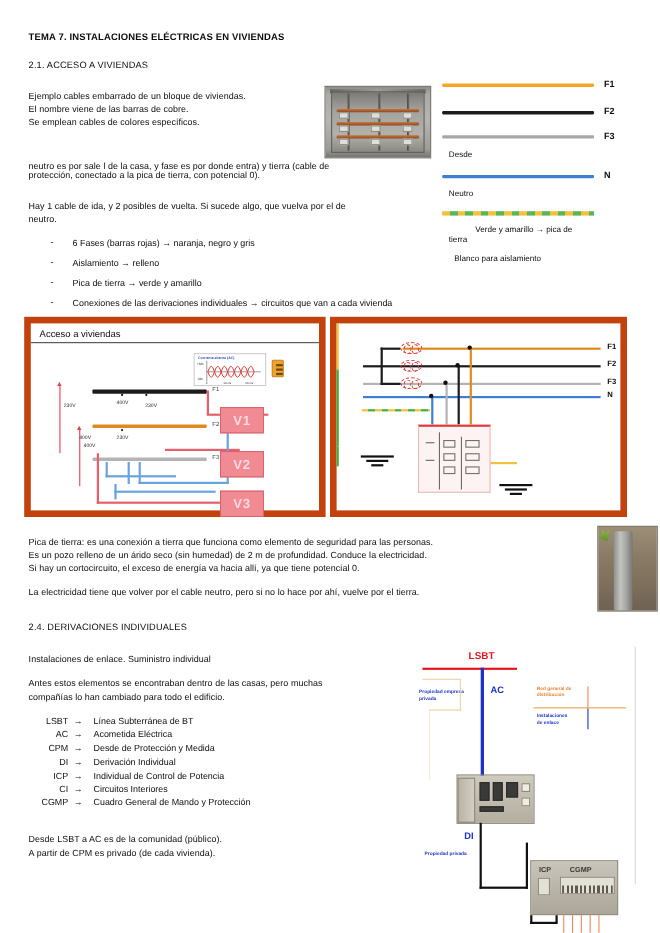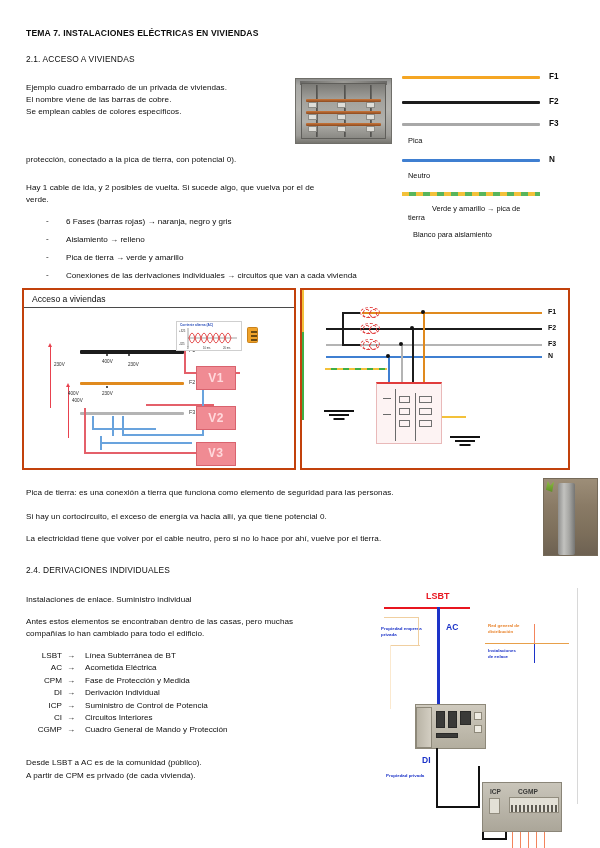--- a/index.html
+++ b/index.html
@@ -49,21 +49,21 @@
   .legend .wlabel { position:absolute; font-size:8.2px; font-weight:bold; left:150px; }
   .legend .cap { position:absolute; font-size:7.4px; left:9px; line-height:9.5px; }
   .legend .cap.indent { left:14px; }
   .legend .ground-wire {
     position:absolute; left:3px; width:138px; height:4px;
     background:repeating-linear-gradient(90deg,
       #f3c13a 0px, #f3c13a 7px, #58b55c 7px, #58b55c 14px);
   }
 
   
-  .figbox { position:absolute; border:2px solid #c2410c; background:#fff; }
+  .figbox { position:absolute; border:6px solid #c2410c; background:#fff; }
   .figbox .title {
     position:absolute; left:0; top:0; right:0; height:18px;
     border-bottom:1px solid #4a4a4a; font-size:8.6px; padding:4px 0 0 8px;
   }
 
   
   .sch { position:absolute; inset:0; }
   .sch .hbar { position:absolute; height:3px; border-radius:1px; }
   .sch .line { position:absolute; background:#e4606a; }
   .sch .bline { position:absolute; background:#69a3dd; }
@@ -176,21 +176,21 @@
     border-top:3.6px solid #f3855c; }
 </style>
 </head>
 <body>
 
 <div class="page">
 
   <div class="h1" style="left:26px; top:28px;">TEMA 7. INSTALACIONES ELÉCTRICAS EN VIVIENDAS</div>
   <div class="h2" style="left:26px; top:54px;">2.1. ACCESO A VIVIENDAS</div>
 
-  <div class="p" style="left:26px; top:82px;">Ejemplo cuadro embarrado de un privada de viviendas.</div>
+  <div class="p" style="left:26px; top:82px;">Ejemplo cables embarrado de un bloque de viviendas.</div>
   <div class="p" style="left:26px; top:94px;">El nombre viene de las barras de cobre.</div>
   <div class="p" style="left:26px; top:106px;">Se emplean cables de colores específicos.</div>
 
   <div class="photo-panel">
     <div class="top-strip"></div>
     <div class="frame"></div>
     <div class="vbar" style="left:20px;"></div>
     <div class="vbar" style="left:48px;"></div>
     <div class="vbar" style="left:74px;"></div>
     <div class="bar" style="top:20px;"></div>
@@ -210,37 +210,38 @@
   <div class="legend">
     <div class="wire" style="top:16px; background:#f5a623;"></div>
     <div class="wlabel" style="top:12px;">F1</div>
 
     <div class="wire" style="top:41px; background:#1c1c1c;"></div>
     <div class="wlabel" style="top:37px;">F2</div>
 
     <div class="wire" style="top:63px; background:#a8a8a8;"></div>
     <div class="wlabel" style="top:59px;">F3</div>
 
-    <div class="cap" style="top:76px;">Pica</div>
+    <div class="cap" style="top:76px;">Desde</div>
 
     <div class="wire" style="top:99px; background:#3f7fd1;"></div>
     <div class="wlabel" style="top:95px;">N</div>
 
     <div class="cap" style="top:111px;">Neutro</div>
 
     <div class="ground-wire" style="top:132px;"></div>
     <div class="cap" style="top:144px;margin-left:24px;">Verde y amarillo → pica de</div>
     <div class="cap" style="top:153px;">tierra</div>
     <div class="cap indent" style="top:170px;">Blanco para aislamiento</div>
   </div>
 
+  <div class="p" style="left:26px; top:146px;">neutro es por sale l de la casa, y fase es por donde entra) y tierra (cable de</div>
   <div class="p" style="left:26px; top:154px;">protección, conectado a la pica de tierra, con potencial 0).</div>
 
   <div class="p" style="left:26px; top:182px;">Hay 1 cable de ida, y 2 posibles de vuelta. Si sucede algo, que vuelva por el de</div>
-  <div class="p" style="left:26px; top:194px;">verde.</div>
+  <div class="p" style="left:26px; top:194px;">neutro.</div>
 
   <div class="bullet" style="left:46px; top:216px;">-</div>
   <div class="li" style="left:66px; top:216px;">6 Fases (barras rojas) → naranja, negro y gris</div>
 
   <div class="bullet" style="left:46px; top:234px;">-</div>
   <div class="li" style="left:66px; top:234px;">Aislamiento → relleno</div>
 
   <div class="bullet" style="left:46px; top:252px;">-</div>
   <div class="li" style="left:66px; top:252px;">Pica de tierra → verde y amarillo</div>
 
@@ -285,21 +286,21 @@
       <div class="bline" style="left:88px; top:126px; width:1.6px; height:20px;"></div>
       <div class="bline" style="left:98px; top:126px; width:1.6px; height:20px;"></div>
       <div class="bline" style="left:76px; top:146px; width:1.6px; height:14px;"></div>
       <div class="bline" style="left:76px; top:152px; width:92px; height:1.6px;"></div>
       <div class="bline" style="left:98px; top:144px; width:82px; height:1.6px;"></div>
       <div class="bline" style="left:178px; top:92px; width:1.6px; height:54px;"></div>
       <div class="bline" style="left:178px; top:92px; width:14px; height:1.6px;"></div>
 
       <div class="vbox" style="left:172px; top:76px;">V1</div>
       <div class="vbox" style="left:172px; top:116px;">V2</div>
-      <div class="vbox" style="left:172px; top:152px;font-family:Liberation Mono, monospace;">V3</div>
+      <div class="vbox" style="left:172px; top:152px;">V3</div>
     </div>
   </div>
 
   <div class="sinecard">
     <div class="st">Corriente alterna (AC)</div>
     <div class="ylab" style="top:7px;">+325</div>
     <div class="ylab" style="top:20px;">-325</div>
     <div class="xlab" style="left:10px;">0</div>
     <div class="xlab" style="left:26px;">10 ms</div>
     <div class="xlab" style="left:46px;">20 ms</div>
@@ -375,20 +376,21 @@
       <div class="vhair" style="left:162px; top:126px; width:1.6px; height:18px; background:#3fae45;"></div>
       <div class="gnd" style="left:148px; top:146px; width:30px;">
         <span style="top:0; width:30px;"></span>
         <span style="top:4px; width:20px;"></span>
         <span style="top:8px; width:11px;"></span>
       </div>
     </div>
   </div>
 
   <div class="p" style="left:26px; top:487px;">Pica de tierra: es una conexión a tierra que funciona como elemento de seguridad para las personas.</div>
+  <div class="p" style="left:26px; top:499px;">Es un pozo relleno de un árido seco (sin humedad) de 2 m de profundidad. Conduce la electricidad.</div>
   <div class="p" style="left:26px; top:511px;">Si hay un cortocircuito, el exceso de energía va hacia allí, ya que tiene potencial 0.</div>
   <div class="p" style="left:26px; top:533px;">La electricidad tiene que volver por el cable neutro, pero si no lo hace por ahí, vuelve por el tierra.</div>
 
   <div class="pica">
     <div class="grass"></div>
     <div class="rod"></div>
   </div>
 
   <div class="h2" style="left:26px; top:565px;">2.4. DERIVACIONES INDIVIDUALES</div>
   <div class="p" style="left:26px; top:594px;">Instalaciones de enlace. Suministro individual</div>
@@ -404,31 +406,31 @@
         <td class="v">Línea Subterránea de BT</td>
       </tr>
       <tr>
         <td class="k">AC</td>
         <td class="a">→</td>
         <td class="v">Acometida Eléctrica</td>
       </tr>
       <tr>
         <td class="k">CPM</td>
         <td class="a">→</td>
-        <td class="v">Fase de Protección y Medida</td>
+        <td class="v">Desde de Protección y Medida</td>
       </tr>
       <tr>
         <td class="k">DI</td>
         <td class="a">→</td>
         <td class="v">Derivación Individual</td>
       </tr>
       <tr>
         <td class="k">ICP</td>
         <td class="a">→</td>
-        <td class="v">Suministro de Control de Potencia</td>
+        <td class="v">Individual de Control de Potencia</td>
       </tr>
       <tr>
         <td class="k">CI</td>
         <td class="a">→</td>
         <td class="v">Circuitos Interiores</td>
       </tr>
       <tr>
         <td class="k">CGMP</td>
         <td class="a">→</td>
         <td class="v">Cuadro General de Mando y Protección</td>

